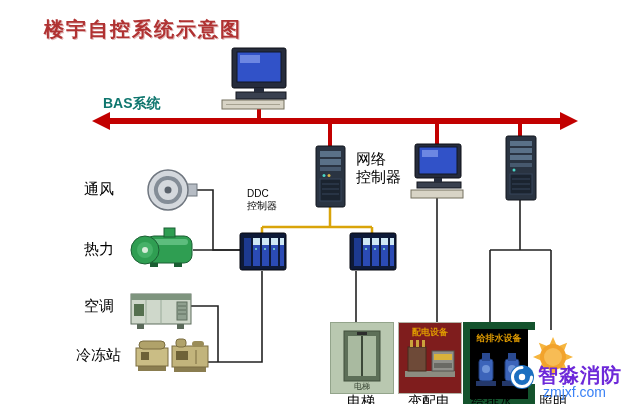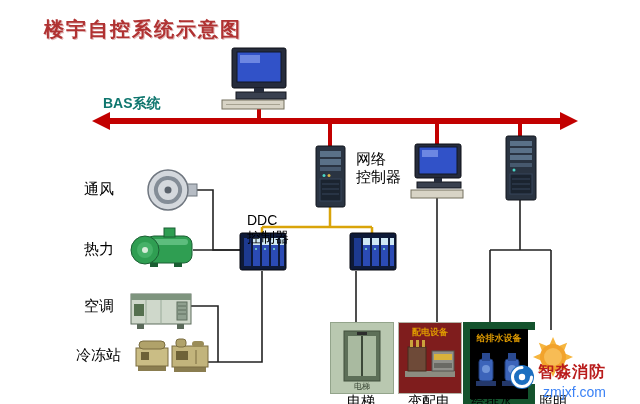--- a/index.html
+++ b/index.html
@@ -11,22 +11,22 @@
          font-weight:bold;font-size:20px;letter-spacing:2px;color:#b03232;
          text-shadow:1px 1px 0 #e0b6b6}
   .bas{position:absolute;left:103px;top:95px;font-size:14px;font-weight:bold;color:#0f766e}
   .photo{position:absolute;overflow:hidden}
   .photo svg{position:absolute;left:0;top:0}
   .cap-top{position:absolute;left:0;right:0;top:3px;text-align:center;font-size:9px;
            font-weight:bold;color:#dd9900;z-index:2}
   .cap-in{position:absolute;left:0;right:0;bottom:1px;text-align:center;font-size:8px;
           color:#33402f;z-index:2}
   .caption{position:absolute;top:393px;font-size:14px;color:#000;text-align:center;z-index:1}
-  .wm-name{position:absolute;left:538px;top:362px;font-size:16px;font-weight:bold;
-           color:#b91c1c;letter-spacing:1px;z-index:6}
+  .wm-name{position:absolute;left:538px;top:362px;font-size:20px;font-weight:bold;
+           color:#6d28d9;letter-spacing:1px;z-index:6}
   .wm-site{position:absolute;left:543px;top:384px;font-size:14px;font-weight:normal;
            color:#3b82f6;z-index:6}
   .wm-logo{position:absolute;left:509px;top:364px;z-index:6}
 </style>
 </head>
 <body>
 
 <div id="canvas">
 
   <svg class="abs" style="left:0;top:0" width="640" height="404" viewBox="0 0 640 404">
@@ -179,21 +179,21 @@
       <circle cx="16" cy="16" r="1" fill="#7fe0d0"></circle>
       <circle cx="25" cy="16" r="1" fill="#7fe0d0"></circle>
       <circle cx="34" cy="16" r="1" fill="#7fe0d0"></circle>
     </g>
   </svg>
 
   <div class="title">楼宇自控系统示意图</div>
   <div class="bas">BAS系统</div>
   <div class="lbl" style="left:356px;top:150px;font-size:15px">网络
 控制器</div>
-  <div class="lbl" style="left:247px;top:212px;font-size:14px">DDC
+  <div class="lbl" style="left:247px;top:188px;font-size:10px">DDC
 控制器</div>
   <div class="lbl" style="left:84px;top:180px">通风</div>
   <div class="lbl" style="left:84px;top:240px">热力</div>
   <div class="lbl" style="left:84px;top:297px">空调</div>
   <div class="lbl" style="left:76px;top:346px">冷冻站</div>
 
   <div class="photo" style="left:330px;top:322px;width:62px;height:70px;background:#b9c8b0;border:1px solid #93a48b">
     <svg width="62" height="70">
       <rect x="13" y="8" width="36" height="50" fill="#5d6f58" stroke="#43503d"></rect>
       <rect x="17" y="13" width="13" height="40" fill="#a9baa0"></rect>

